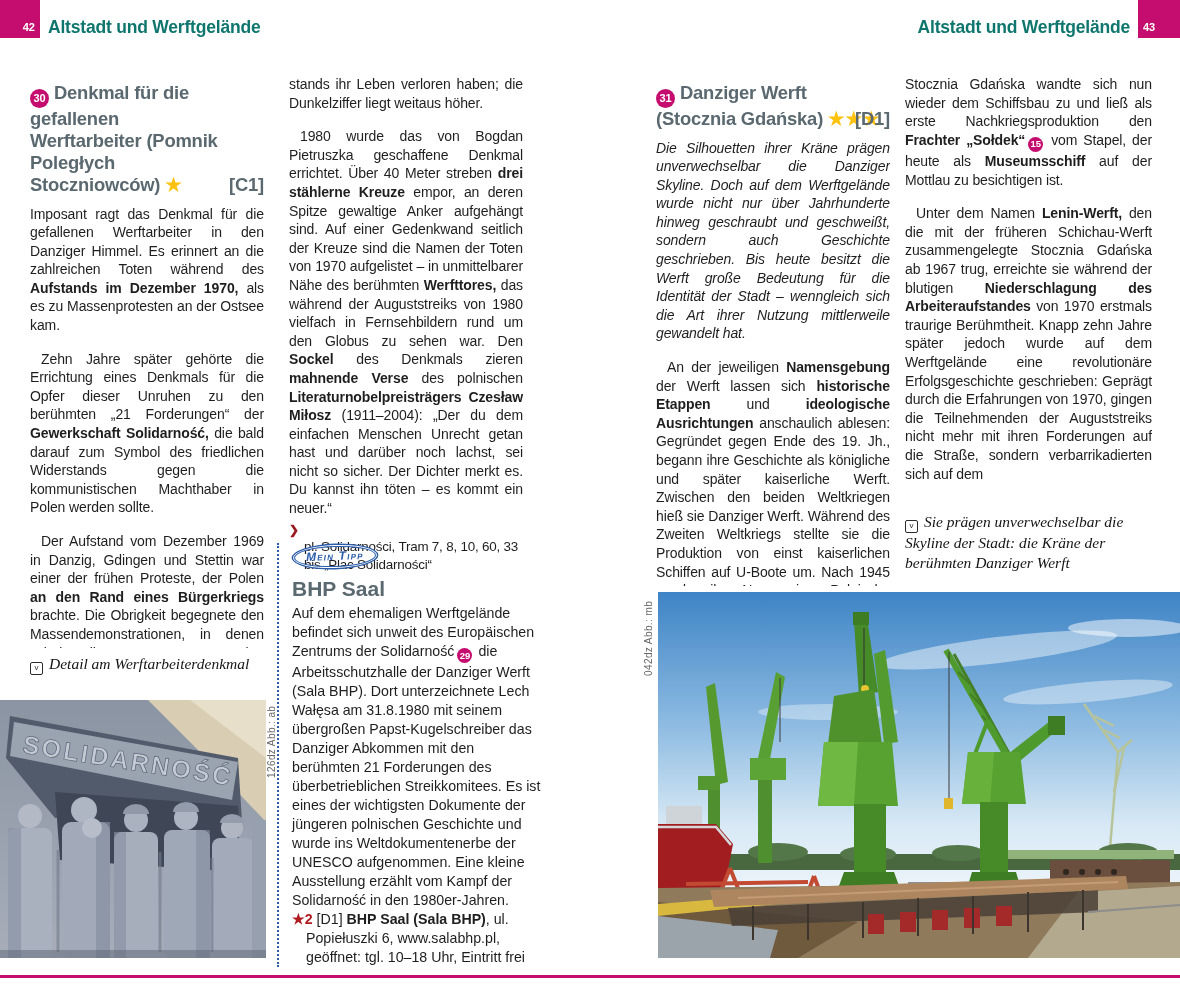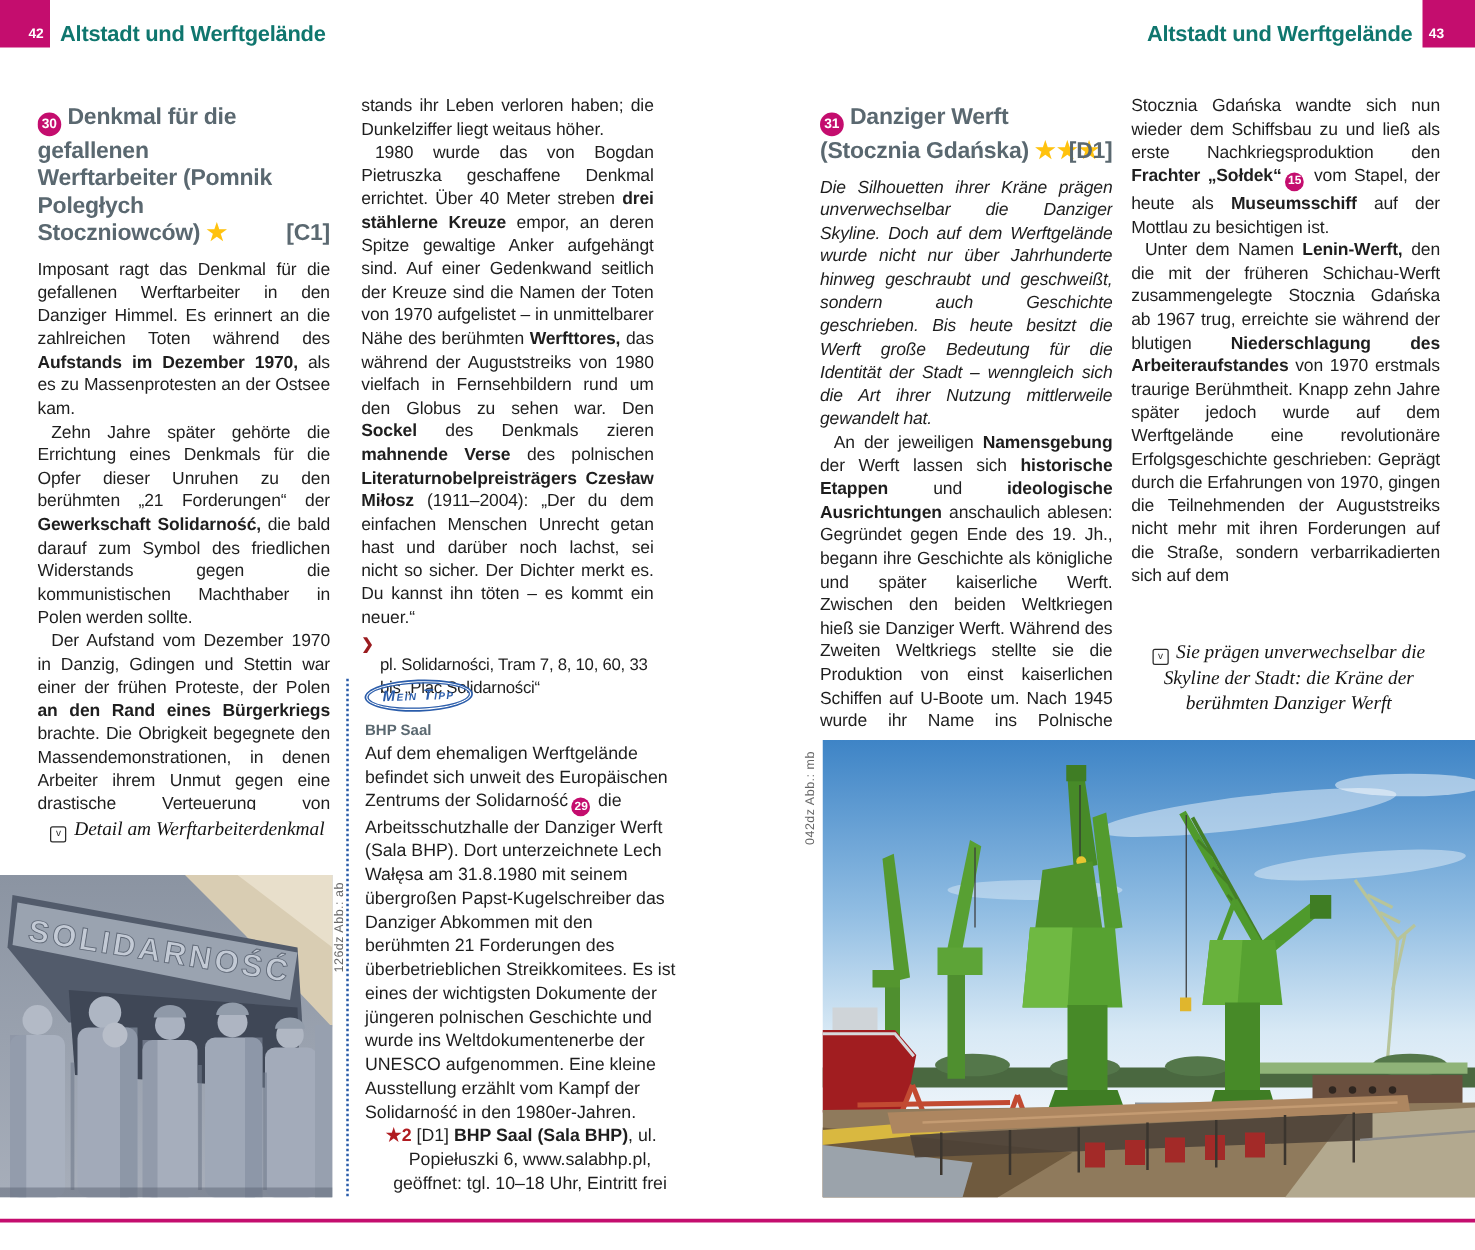--- a/index.html
+++ b/index.html
@@ -16,21 +16,21 @@
   .hdr-title{position:absolute;top:0;height:38px;display:flex;align-items:flex-end;
              padding-bottom:4px;font-weight:bold;font-size:17.5px;color:#0f766e;
              letter-spacing:-0.2px;}
   .hdr-title.left{left:48px;}
   .hdr-title.right{right:50px;}
 
   
   .col{position:absolute;text-align:justify;font-size:14px;line-height:18.6px;
        letter-spacing:-0.1px;overflow:hidden;}
   .col p{margin:0;}
-  .col p.ind{text-indent:11px;}
+  .col p.ind{text-indent:11px;margin-top:15px;}
 
   .sec-h{position:relative;font-size:18.4px;line-height:22px;font-weight:bold;
          color:#5a6870;margin:0 0 9px 0;text-align:left;letter-spacing:-0.2px;}
   .sec-h .pre{white-space:pre-line;}
   .sec-h .star{color:#ffc20e;letter-spacing:1px;margin-left:5px;}
   .sec-h .grid{position:absolute;right:0;bottom:0;}
 
   .num-badge{display:inline-flex;align-items:center;justify-content:center;
              background:#c40d6e;color:#fff;border-radius:50%;font-weight:bold;
              font-style:normal;letter-spacing:0;}
@@ -39,38 +39,38 @@
 
   .lead{font-style:italic;margin-bottom:9px;}
 
   .transit{position:relative;margin-top:2px;padding-left:15px;width:252px;
            font-size:13.4px;line-height:18px;text-align:left;white-space:pre-line;
            letter-spacing:-0.2px;}
   .transit .arrow{position:absolute;left:0;top:1px;color:#9a1b1f;font-weight:bold;font-size:12px;}
 
   
   .caption{position:absolute;font-family:"Liberation Serif",serif;font-style:italic;
-           font-size:15.5px;line-height:20.5px;color:#141414;text-align:center;}
+           font-size:15.5px;line-height:20.5px;color:#141414;}
   .cap-icon{display:inline-flex;width:11px;height:11px;border:1.3px solid #2b2b2b;
             border-radius:2px;align-items:center;justify-content:center;font-size:8px;
             font-style:normal;font-family:"Liberation Sans",sans-serif;color:#2b2b2b;
             vertical-align:-1px;margin-right:6px;line-height:1;}
 
   
   .tipbox{position:absolute;left:277px;top:543px;width:265px;
           border-left:2px dotted #2a5caa;padding-left:13px;box-sizing:border-box;
           text-align:left;}
   .tip-badge{display:inline-block;border:1.5px solid #2a5caa;border-radius:50%;
              padding:2px 11px 3px;color:#2a5caa;font-weight:bold;font-style:italic;
              font-size:12px;letter-spacing:1.2px;font-variant:small-caps;
              box-shadow:0 0 0 1px #fff,0 0 0 2.4px #2a5caa;transform:rotate(-2deg);
              margin:3px 0 2px 2px;}
-  .tip-title{font-size:12px;font-weight:bold;color:#5a6870;margin:8px 0 3px;}
+  .tip-title{font-size:21px;font-weight:bold;color:#5a6870;margin:8px 0 3px;}
   .tip-body{font-size:14.2px;line-height:19px;margin:0;}
-  .tip-listing{margin:0;padding-left:14px;text-indent:-14px;font-size:14.2px;line-height:19px;text-align:center;}
+  .tip-listing{margin:0;padding-left:14px;text-indent:-14px;font-size:14.2px;line-height:19px;}
   .red-b{color:#b01c21;font-weight:bold;}
 
   
   .photo{position:absolute;line-height:0;}
   .credit{position:absolute;writing-mode:vertical-rl;transform:rotate(180deg);
           font-size:10px;color:#666;letter-spacing:0.4px;white-space:nowrap;}
 
   .bottom-rule{position:absolute;left:0;top:975px;width:1180px;height:3px;background:#c40d6e;}
 </style>
 </head>
@@ -88,21 +88,21 @@
     </div>
 
   <div class="col" style="left:30px;top:82px;width:234px;height:566px;">
     <h2 class="sec-h">
       <span class="num-badge lg">30</span><span class="pre">Denkmal für die gefallenen
 Werftarbeiter (Pomnik
 Poległych Stoczniowców)</span><span class="star">★</span><span class="grid">[C1]</span>
     </h2>
     <p><span>Imposant ragt das Denkmal für die gefallenen Werftarbeiter in den Danziger Himmel. Es erinnert an die zahlreichen Toten während des </span><b>Aufstands im Dezember 1970,</b><span> als es zu Massenprotesten an der Ostsee kam.</span></p>
     <p class="ind"><span>Zehn Jahre später gehörte die Errichtung eines Denkmals für die Opfer dieser Unruhen zu den berühmten „21 Forderungen“ der </span><b>Gewerkschaft Solidarność,</b><span> die bald darauf zum Symbol des friedlichen Widerstands gegen die kommunistischen Machthaber in Polen werden sollte.</span></p>
-    <p class="ind"><span>Der Aufstand vom Dezember 1970 in Danzig, Gdingen und Stettin war einer der frühen Proteste, der Polen </span><b>an den Rand eines Bürgerkriegs</b><span> brachte. Die Obrigkeit begegnete den Massendemonstrationen, in denen Arbeiter ihrem Unmut gegen eine drastische Verteuerung von Alltagsgütern Luft machten, mit einem </span></p>
+    <p class="ind"><span>Der Aufstand vom Dezember 1969 in Danzig, Gdingen und Stettin war einer der frühen Proteste, der Polen </span><b>an den Rand eines Bürgerkriegs</b><span> brachte. Die Obrigkeit begegnete den Massendemonstrationen, in denen Arbeiter ihrem Unmut gegen eine drastische Verteuerung von Alltagsgütern Luft machten, mit einem </span></p>
   </div>
 
   <div class="caption" style="left:30px;top:654px;width:240px;">
     <span class="cap-icon">v</span><span>Detail am Werftarbeiterdenkmal</span>
   </div>
 
   <div class="col" style="left:289px;top:75px;width:234px;">
     <p><span>stands ihr Leben verloren haben; die Dunkelziffer liegt weitaus höher.</span></p>
     <p class="ind"><span>1980 wurde das von Bogdan Pietruszka geschaffene Denkmal errichtet. Über 40 Meter streben </span><b>drei stählerne Kreuze</b><span> empor, an deren Spitze gewaltige Anker aufgehängt sind. Auf einer Gedenkwand seitlich der Kreuze sind die Namen der Toten von 1970 aufgelistet – in unmittelbarer Nähe des berühmten </span><b>Werfttores,</b><span> das während der Auguststreiks von 1980 vielfach in Fernsehbildern rund um den Globus zu sehen war. Den </span><b>Sockel</b><span> des Denkmals zieren </span><b>mahnende Verse</b><span> des polnischen </span><b>Literaturnobelpreisträgers Czesław Miłosz</b><span> (1911–2004): „Der du dem einfachen Menschen Unrecht getan hast und darüber noch lachst, sei nicht so sicher. Der Dichter merkt es. Du kannst ihn töten – es kommt ein neuer.“</span></p>
     <div class="transit">

